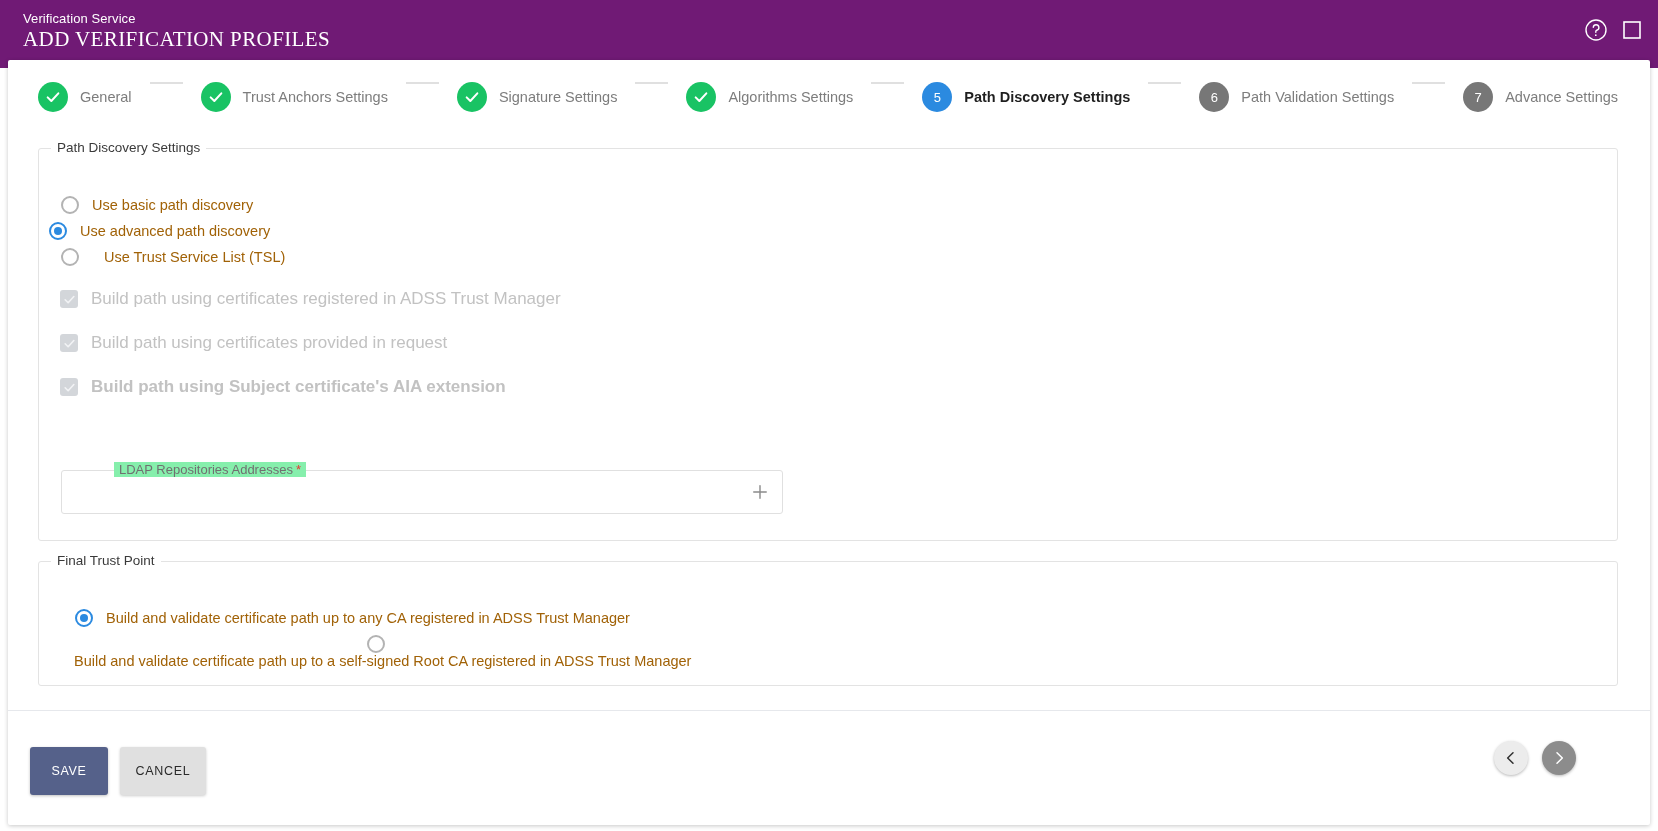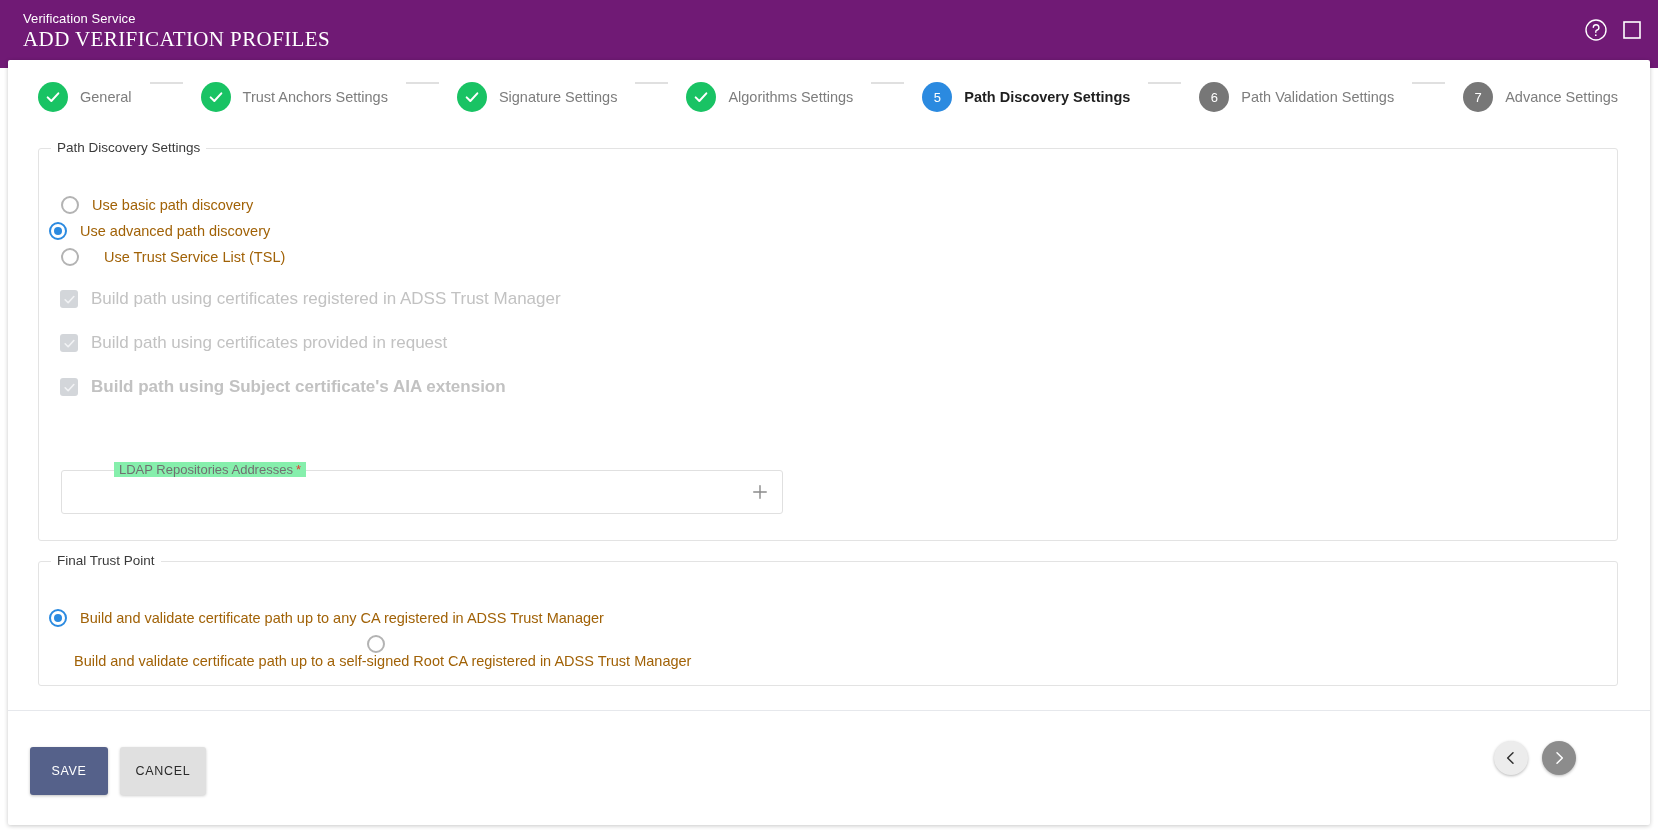--- a/index.html
+++ b/index.html
@@ -411,21 +411,21 @@
             <line x1="12" y1="4.5" x2="12" y2="19.5"></line>
             <line x1="4.5" y1="12" x2="19.5" y2="12"></line>
           </svg>
       </span>
     </div>
   </div>
 
   <div class="fieldset" id="final-trust-fieldset">
     <div class="fieldset-legend">Final Trust Point</div>
 
-    <div class="radio-row" style="left:10px; top:47px;">
+    <div class="radio-row" style="left:36px; top:47px;">
       <span class="radio checked"></span>
       <span class="radio-label">Build and validate certificate path up to any CA registered in ADSS Trust Manager</span>
     </div>
 
     <div class="radio-row" style="left:22px; top:73px;flex-direction:column;">
       <span class="radio"></span>
       <span class="radio-label">Build and validate certificate path up to a self-signed Root CA registered in ADSS Trust Manager</span>
     </div>
   </div>
 

